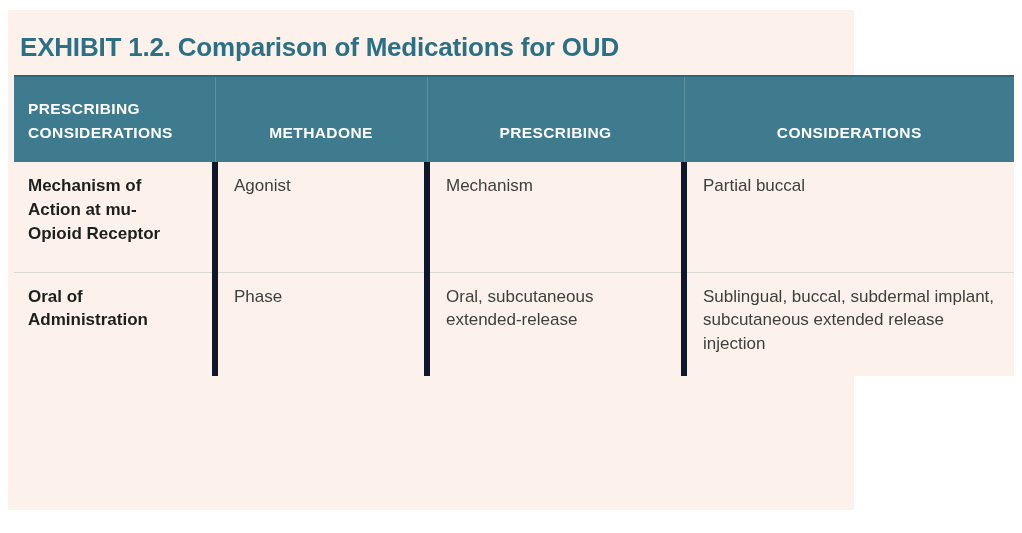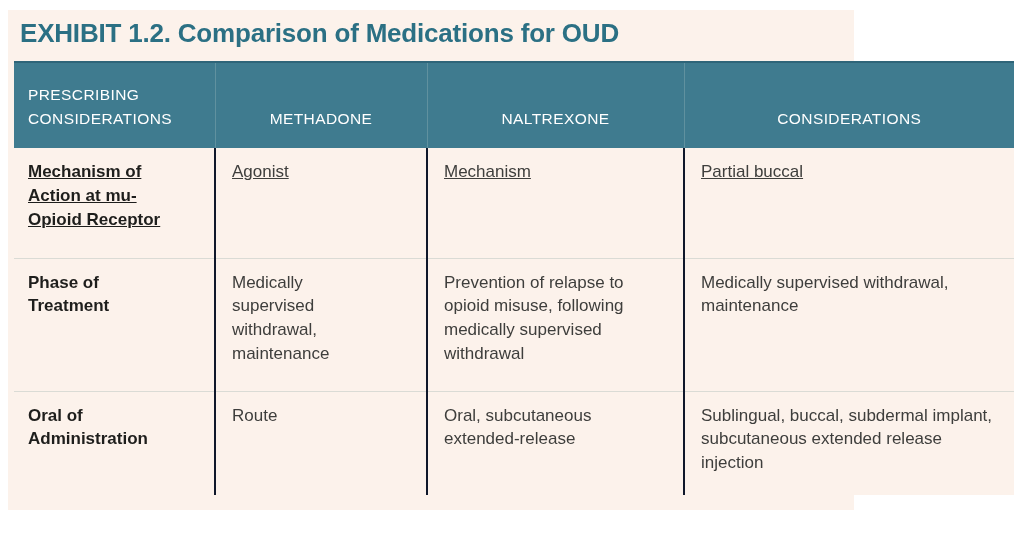--- a/index.html
+++ b/index.html
@@ -12,20 +12,21 @@
     font-family: "Liberation Sans", sans-serif;
   }
   .panel {
     position: absolute;
     left: 8px;
     top: 10px;
     width: 846px;
     height: 500px;
     background: #fcf2eb;
     box-sizing: border-box;
+    padding-top: 14px;
   }
   .title {
     margin: 8px 0 0 12px;
     font-size: 26px;
     line-height: 30px;
     font-weight: bold;
     color: #2b7084;
     letter-spacing: -0.2px;
   }
   table.med-table {
@@ -37,21 +38,21 @@
   table.med-table col.c1 { width: 201px; }
   table.med-table col.c2 { width: 212px; }
   table.med-table col.c3 { width: 257px; }
   table.med-table col.c4 { width: 330px; }
 
   thead tr { height: 86px; }
   thead th {
     background: #3f7b8f;
     color: #ffffff;
     font-size: 15.5px;
-    font-weight: normal;
+    font-weight: bold;
     letter-spacing: 0.4px;
     vertical-align: bottom;
     padding: 0 8px 17px 8px;
     text-align: center;
     border-top: 2px solid #2f6579;
     line-height: 1.55;
   }
   thead th:first-child {
     text-align: left;
     padding-left: 14px;
@@ -61,22 +62,22 @@
 
   tbody td {
     vertical-align: top;
     font-size: 17px;
     line-height: 1.4;
     color: #3e3e3c;
     padding: 12px 14px 10px 16px;
     border-top: 1px solid #dadbd5;
     background: #fcf2eb;
   }
-  tbody tr:first-child td { border-top: none; text-decoration: underline; }
-  tbody td + td { border-left: 2px solid #0f172a; }
+  tbody tr:first-child td { border-top: none; }
+  tbody td + td { border-left: 6px solid #0f172a; }
 
   tbody td.rowlabel {
     font-weight: bold;
     color: #1e1e1c;
     padding-left: 14px;
     padding-right: 45px;
   }
   tbody td.cell-methadone { padding-right: 46px; }
 
   tbody tr.row-0 { height: 110px; }
@@ -93,38 +94,32 @@
     <colgroup>
       <col class="c1">
         <col class="c2">
         <col class="c3">
         <col class="c4">
     </colgroup>
     <thead>
       <tr>
         <th>PRESCRIBING CONSIDERATIONS</th>
         <th>METHADONE</th>
-        <th>NALTREXONE</th>
+        <th>PRESCRIBING</th>
         <th>CONSIDERATIONS</th>
       </tr>
     </thead>
     <tbody>
       <tr class="row-0">
         <td class="rowlabel">Mechanism of Action at mu-Opioid Receptor</td>
         <td class="cell-methadone">Agonist</td>
         <td>Mechanism</td>
         <td>Partial buccal</td>
       </tr>
-      <tr class="row-1">
-        <td class="rowlabel">Phase of Treatment</td>
-        <td class="cell-methadone">Medically supervised withdrawal, maintenance</td>
-        <td>Prevention of relapse to opioid misuse, following medically supervised withdrawal</td>
-        <td>Medically supervised withdrawal, maintenance</td>
-      </tr>
       <tr class="row-2">
         <td class="rowlabel">Oral of Administration</td>
-        <td class="cell-methadone">Route</td>
+        <td class="cell-methadone">Phase</td>
         <td>Oral, subcutaneous extended-release</td>
         <td>Sublingual, buccal, subdermal implant, subcutaneous extended release injection</td>
       </tr>
     </tbody>
   </table>
 </div>
 
 </body></html>

